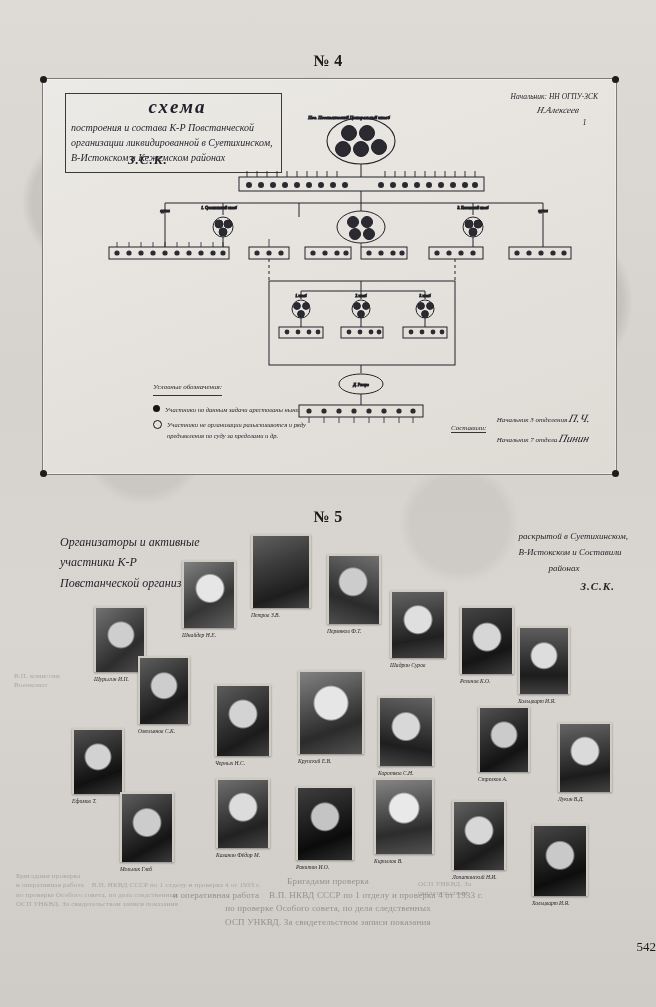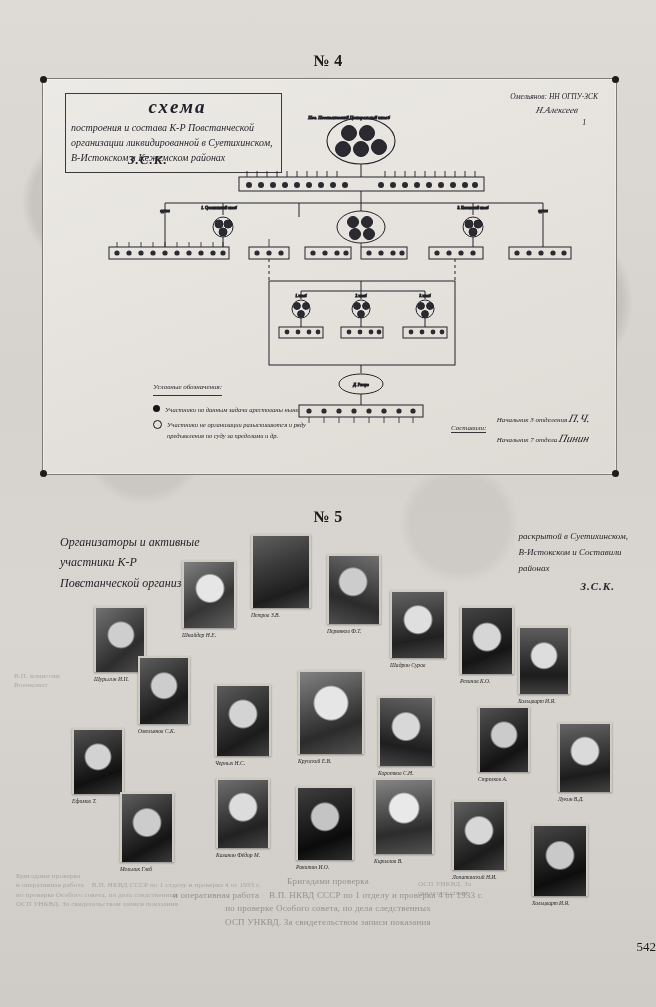--- a/index.html
+++ b/index.html
@@ -139,21 +139,21 @@
     <span class="corner c-bl"></span>
     <span class="corner c-br"></span>
 
     <div class="title-box hand">
       <div class="sch">схема</div>
       <div class="l1">построения и состава К-Р Повстанческой организации ликвидированной в Суетихинском, В-Истокском и Кежемском районах</div>
       <div class="zsk">З.С.К.</div>
     </div>
 
     <div class="appr hand">
-      <span>Омельянов:</span>
+      <span>Начальник:</span>
       <span>НН ОГПУ-ЗСК</span>
       <span class="sig">Н.Алексеев</span>
       <span class="one">1</span>
     </div>
 
     <svg class="scheme" viewBox="0 0 573 395">
       <g stroke="#23232a" fill="none" stroke-width="1">
 
         <text x="306" y="40" font-size="4.6" font-style="italic" fill="#23232a" text-anchor="middle" font-family="Liberation Serif, serif">Пов. Повстанческий Центральный штаб</text>
 
@@ -427,21 +427,21 @@
   </div>
 
   <div class="fig-num" style="top:508px;">№ 5</div>
 
   <div class="montage">
 
     <div class="m-head-l hand" style="width:150px;">Организаторы и активные участники К-Р Повстанческой организации</div>
     <div class="m-head-r hand">
       <div>раскрытой в Суетихинском,</div>
       <div>В-Истокском и Составили</div>
-      <div style="">районах</div>
+      <div style="margin-left:30px;">районах</div>
       <div style="margin-left:62px;"><b>З.С.К.</b></div>
     </div>
 
     <div class="ph" style="left:231px;top:6px;width:56px;height:72px;">
       <div class="img" style="background-image:linear-gradient(160deg,#6d6254 0%,#4b4239 38%,#2d2721 75%,#55493d 100%),radial-gradient(circle at 50% 35%,#d9cfc0 0 14px,rgba(0,0,0,0) 16px);"></div>
       <div class="cap">Петров З.В.</div>
     </div>
     <div class="ph" style="left:162px;top:32px;width:50px;height:66px;">
       <div class="img" style="background-image:radial-gradient(circle at 52% 40%,#e2dacb 0 13px,rgba(0,0,0,0) 15px),linear-gradient(150deg,#8a7f6e,#443c32 60%,#6e6252);"></div>
       <div class="cap">Шнайдер Н.Е.</div>

